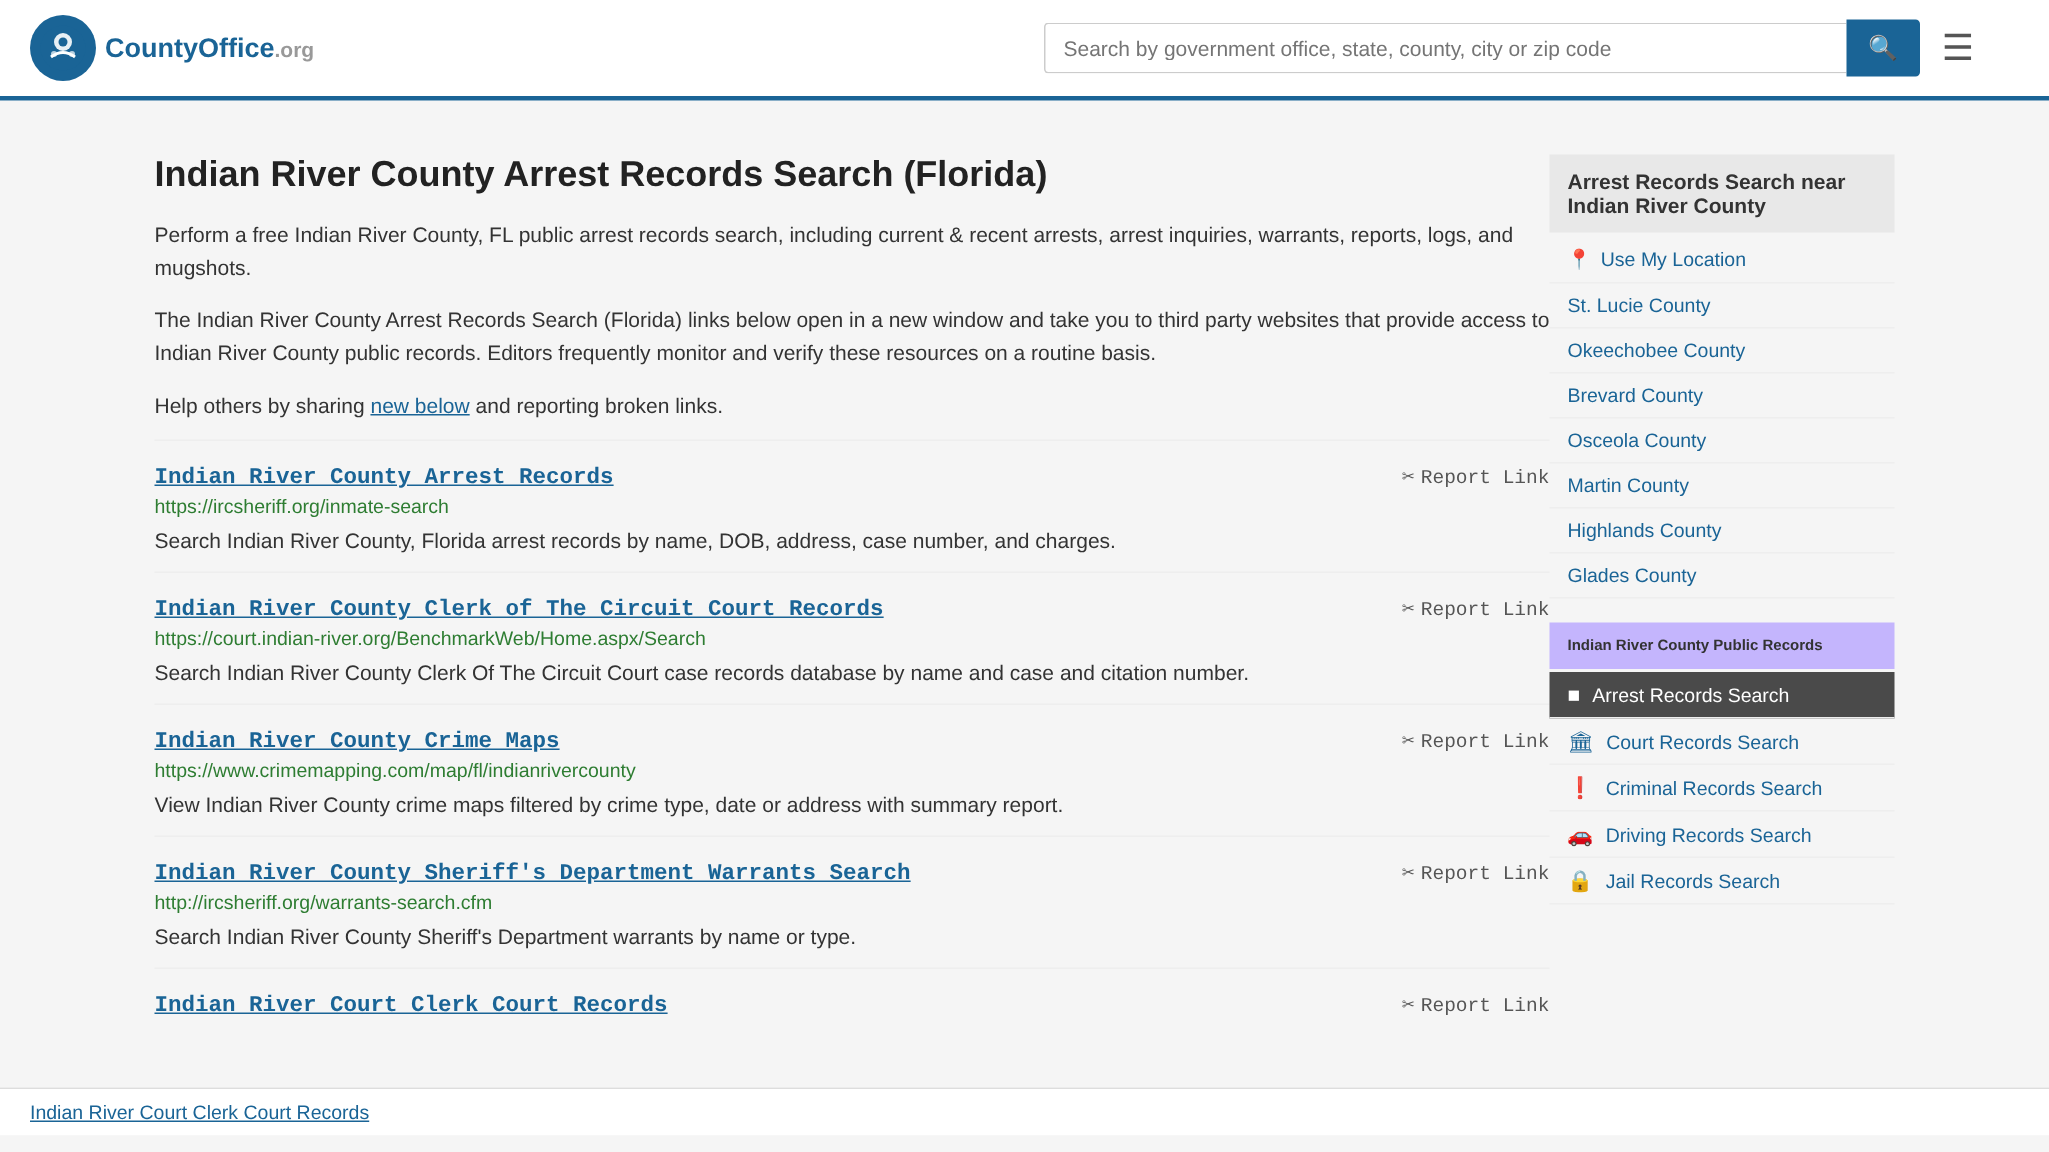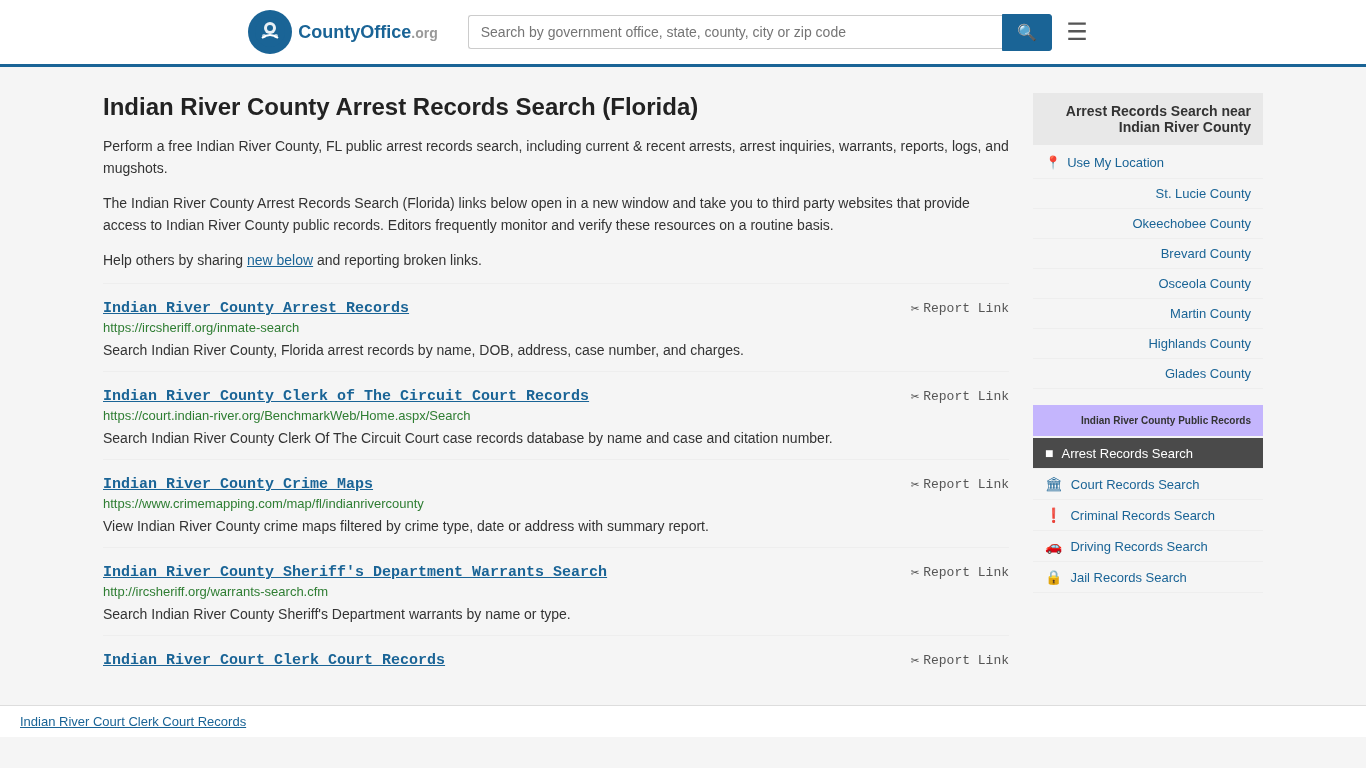--- a/index.html
+++ b/index.html
@@ -5,21 +5,21 @@
     * { box-sizing: border-box; margin: 0; padding: 0; }
     body { font-family: Arial, sans-serif; font-size: 14px; background: #f5f5f5; color: #333; }
 
     
     #header {
       background: #fff;
       border-bottom: 3px solid #1a6496;
       padding: 10px 20px;
       display: flex;
       align-items: center;
-      justify-content: center;
+      justify-content: space-between;
     }
     #logo-area {
       display: flex;
       align-items: center;
     }
     #logo-circle {
       width: 44px;
       height: 44px;
       border-radius: 50%;
       background: #1a6496;
@@ -64,32 +64,30 @@
     #menu-icon {
       font-size: 24px;
       cursor: pointer;
       color: #555;
       margin-left: 14px;
     }
 
     
     #main-container {
       max-width: 1200px;
-      margin: 6px auto;
+      margin: 16px auto;
       padding: 20px 20px;
       display: flex;
-      gap: 24px;
     }
     #content {
       flex: 1;
     }
     #sidebar {
       width: 230px;
       flex-shrink: 0;
-      text-align: right;
     }
 
     
     #page-title {
       font-size: 24px;
       font-weight: bold;
       color: #222;
       margin-bottom: 14px;
     }
 

